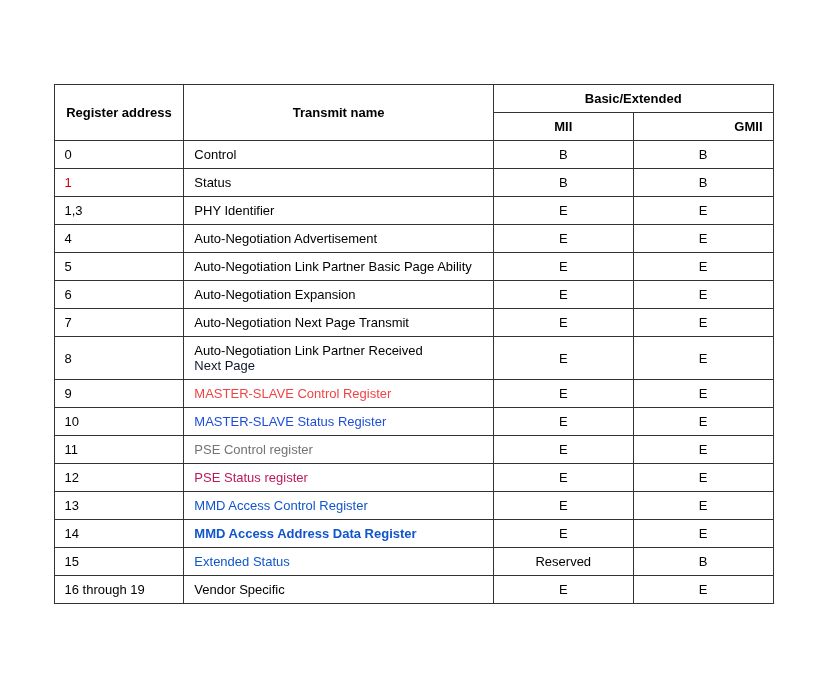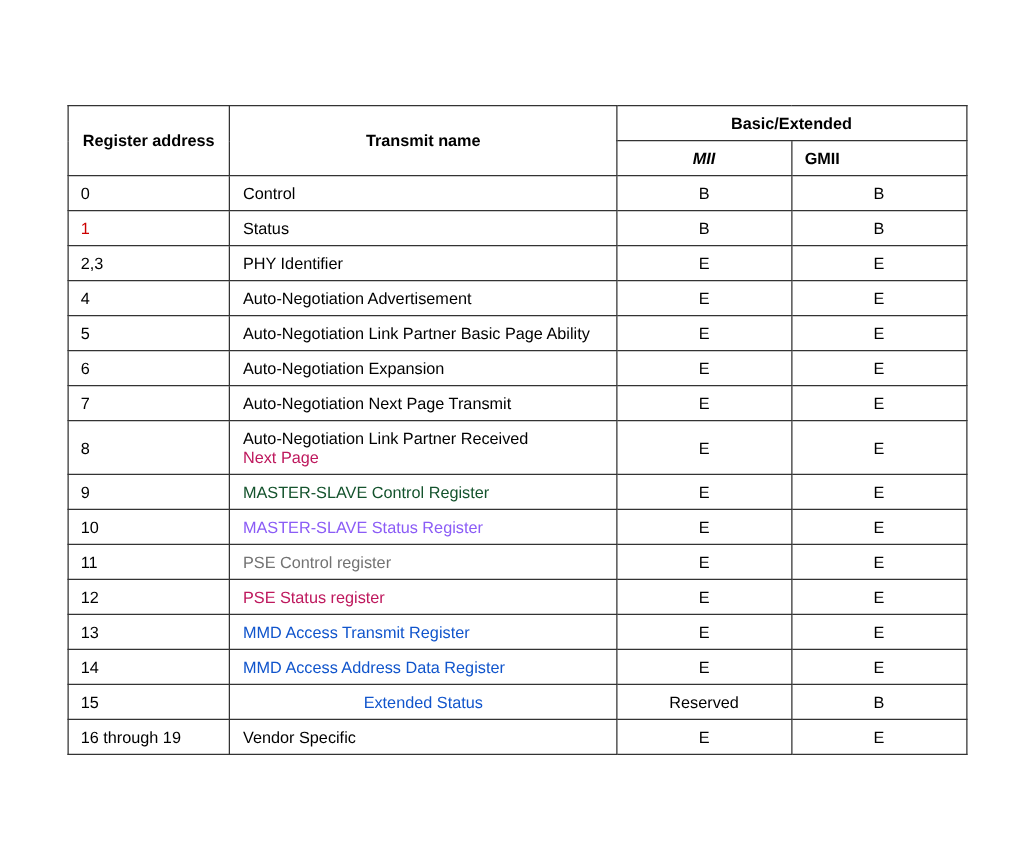--- a/index.html
+++ b/index.html
@@ -50,26 +50,25 @@
       width: 130px;
     }
 
     .col-name {
       width: 310px;
     }
 
     .col-mii {
       width: 140px;
       text-align: center;
-      font-style: italic;
     }
 
     .col-gmii {
       width: 140px;
-      text-align: left;
+      text-align: right;
     }
 
     .basic-extended-header {
       text-align: center;
     }
 
     tbody tr td:first-child {
       text-align: left;
     }
 
@@ -101,21 +100,21 @@
           <td>B</td>
           <td>B</td>
         </tr>
         <tr>
           <td style="color: rgb(204, 0, 0);">1</td>
           <td>Status</td>
           <td>B</td>
           <td>B</td>
         </tr>
         <tr>
-          <td>2,3</td>
+          <td>1,3</td>
           <td>PHY Identifier</td>
           <td>E</td>
           <td>E</td>
         </tr>
         <tr>
           <td>4</td>
           <td>Auto-Negotiation Advertisement</td>
           <td>E</td>
           <td>E</td>
         </tr>
@@ -132,63 +131,63 @@
           <td>E</td>
         </tr>
         <tr>
           <td>7</td>
           <td>Auto-Negotiation Next Page Transmit</td>
           <td>E</td>
           <td>E</td>
         </tr>
         <tr>
           <td>8</td>
-          <td><span>Auto-Negotiation Link Partner Received </span><br><span style="color: #be185d;">Next Page</span></td>
+          <td><span>Auto-Negotiation Link Partner Received </span><br><span style="color: #0f172a;">Next Page</span></td>
           <td>E</td>
           <td>E</td>
         </tr>
         <tr>
           <td>9</td>
-          <td style="color: #14532d;">MASTER-SLAVE Control Register</td>
+          <td style="color: #ef4444;">MASTER-SLAVE Control Register</td>
           <td>E</td>
           <td>E</td>
         </tr>
         <tr>
           <td>10</td>
-          <td style="color: #8b5cf6;">MASTER-SLAVE Status Register</td>
+          <td style="color: #1d4ed8;">MASTER-SLAVE Status Register</td>
           <td>E</td>
           <td>E</td>
         </tr>
         <tr>
           <td>11</td>
           <td style="color: #737373;">PSE Control register</td>
           <td>E</td>
           <td>E</td>
         </tr>
         <tr>
           <td>12</td>
           <td style="color: #be185d;">PSE Status register</td>
           <td>E</td>
           <td>E</td>
         </tr>
         <tr>
           <td>13</td>
-          <td style="color: rgb(17, 85, 204);">MMD Access Transmit Register</td>
+          <td style="color: rgb(17, 85, 204);">MMD Access Control Register</td>
           <td>E</td>
           <td>E</td>
         </tr>
         <tr>
           <td>14</td>
-          <td style="color: rgb(17, 85, 204);">MMD Access Address Data Register</td>
+          <td style="color: rgb(17, 85, 204); font-weight: bold;">MMD Access Address Data Register</td>
           <td>E</td>
           <td>E</td>
         </tr>
         <tr>
           <td>15</td>
-          <td style="color: rgb(17, 85, 204); text-align: center;">Extended Status</td>
+          <td style="color: rgb(17, 85, 204);">Extended Status</td>
           <td>Reserved</td>
           <td>B</td>
         </tr>
         <tr>
           <td>16 through 19</td>
           <td>Vendor Specific</td>
           <td>E</td>
           <td>E</td>
         </tr>
       </tbody>

